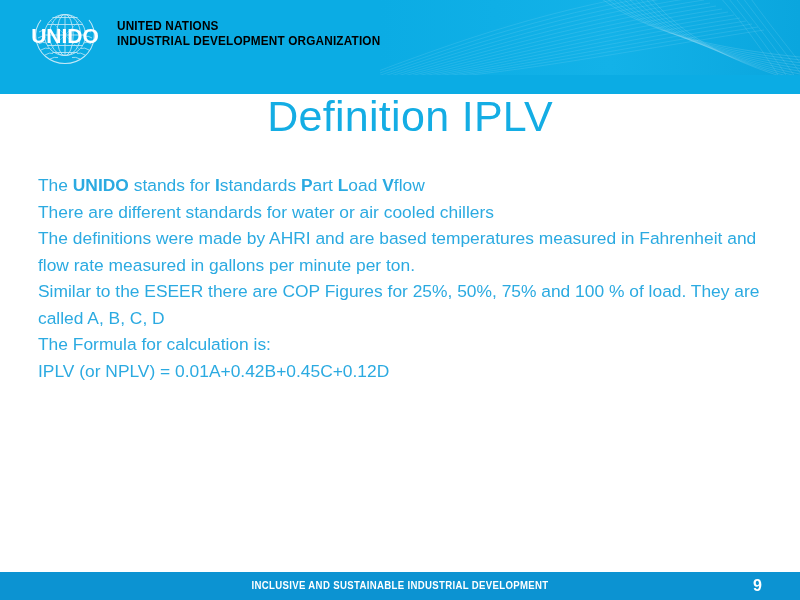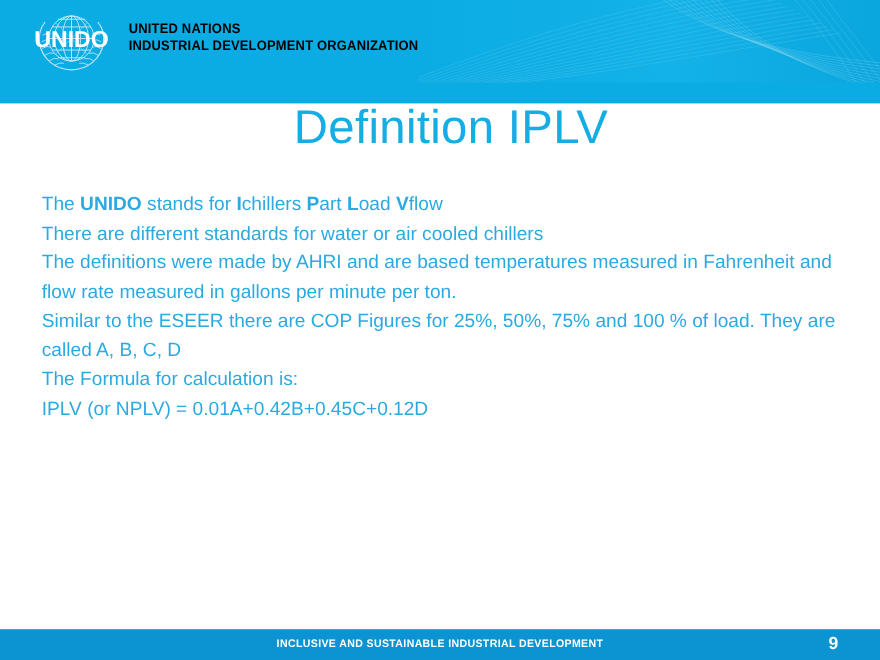--- a/index.html
+++ b/index.html
@@ -204,21 +204,21 @@
 
   <div id="header-org-text">
     <div class="org-line">UNITED NATIONS</div>
     <div class="org-line">INDUSTRIAL DEVELOPMENT ORGANIZATION</div>
   </div>
 </div>
 
 <div id="slide-title">Definition IPLV</div>
 
 <div id="body-content">
-  <p><span>The </span><b>UNIDO</b><span> stands for </span><b>I</b><span>chillers </span><b>P</b><span>art </span><b>L</b><span>oad </span><b>V</b><span>flow</span></p>
+  <p><span>The </span><b>UNIDO</b><span> stands for </span><b>I</b><span>standards </span><b>P</b><span>art </span><b>L</b><span>oad </span><b>V</b><span>flow</span></p>
   <p><span>There are different standards for water or air cooled chillers</span></p>
   <p><span>The definitions were made by  AHRI and are based temperatures measured in Fahrenheit and flow rate measured in gallons per minute per ton.</span></p>
   <p><span>Similar to the ESEER there are COP Figures for 25%, 50%, 75% and 100 % of load. They are called A, B, C, D</span></p>
   <p><span>The Formula for calculation is:</span></p>
   <p><span>IPLV (or NPLV) = 0.01A+0.42B+0.45C+0.12D</span></p>
 </div>
 
 <div id="footer-band">
   <div id="footer-tagline">INCLUSIVE AND SUSTAINABLE INDUSTRIAL DEVELOPMENT</div>
   <div id="footer-page-number">9</div>

